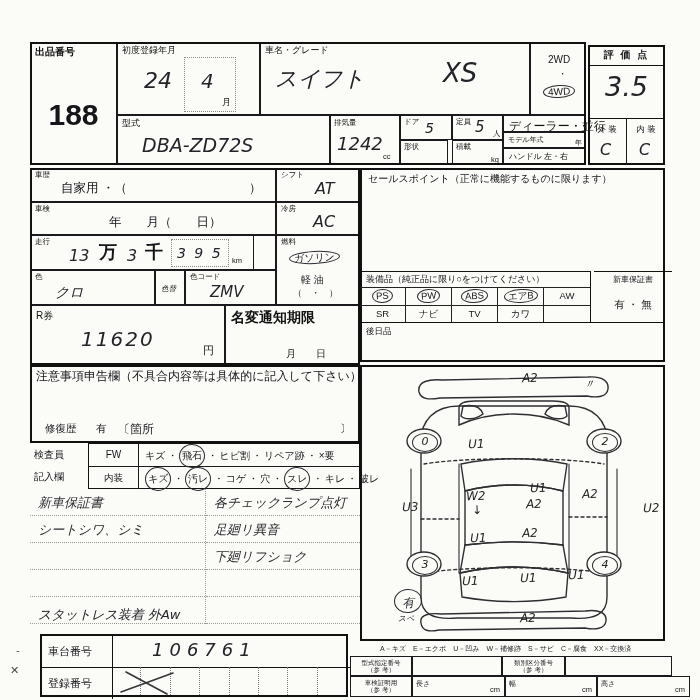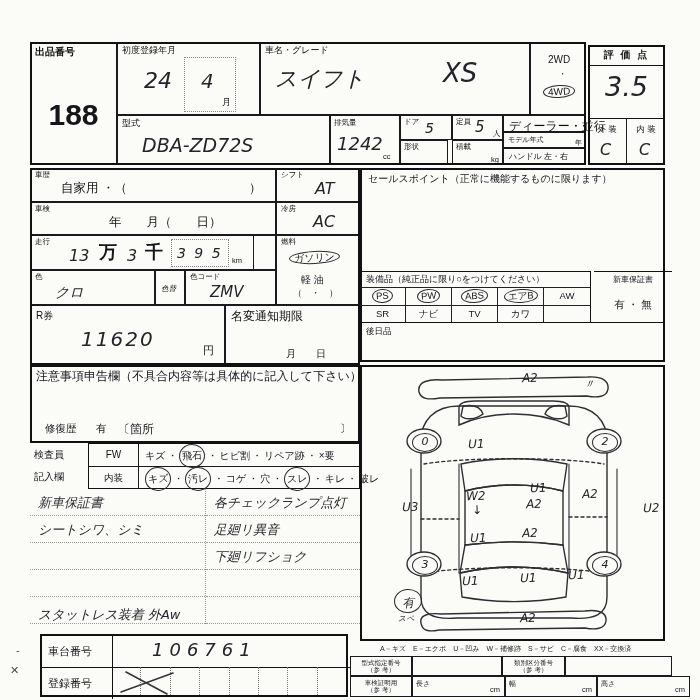--- a/index.html
+++ b/index.html
@@ -186,21 +186,21 @@
     <span class="lbl sm" style="left:4px;top:2px;">色コード</span>
     <span class="txt hand" style="left:24px;top:13px;font-size:15px;">ZMV</span>
   </div>
 
   <div class="box" style="left:30px;top:305px;width:195px;height:60px;">
     <span class="lbl" style="left:5px;top:4px;font-size:10px;">R券</span>
     <span class="txt hand" style="left:50px;top:22px;font-size:20px;letter-spacing:2px;">11620</span>
     <span class="txt" style="left:172px;top:38px;font-size:11px;">円</span>
   </div>
   <div class="box" style="left:225px;top:305px;width:135px;height:60px;">
-    <span class="lbl" style="left:5px;top:4px;font-size:12px;">名変通知期限</span>
+    <span class="lbl" style="left:5px;top:4px;font-size:14px;font-weight:bold;">名変通知期限</span>
     <span class="txt" style="left:60px;top:42px;font-size:10px;">月　　日</span>
   </div>
   <div class="frame2" style="left:30px;top:168px;width:330px;height:197px;"></div>
 
   <div class="frame2" style="left:360px;top:168px;width:305px;height:194px;"></div>
   <span class="txt" style="left:368px;top:173px;font-size:10px;">セールスポイント（正常に機能するものに限ります）</span>
 
   <div class="abs" style="left:360px;top:271px;width:230px;height:17px;border-top:1.5px solid #111;border-bottom:1px solid #222;">
     <span class="txt" style="left:6px;top:3px;font-size:9px;">装備品（純正品に限り○をつけてください）</span>
   </div>

